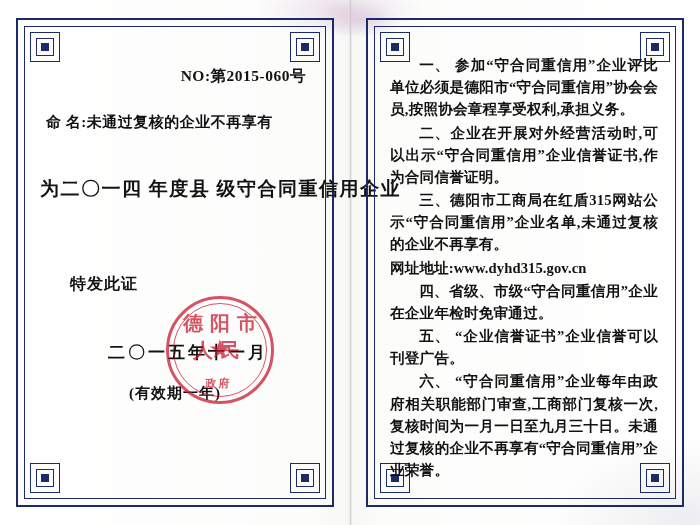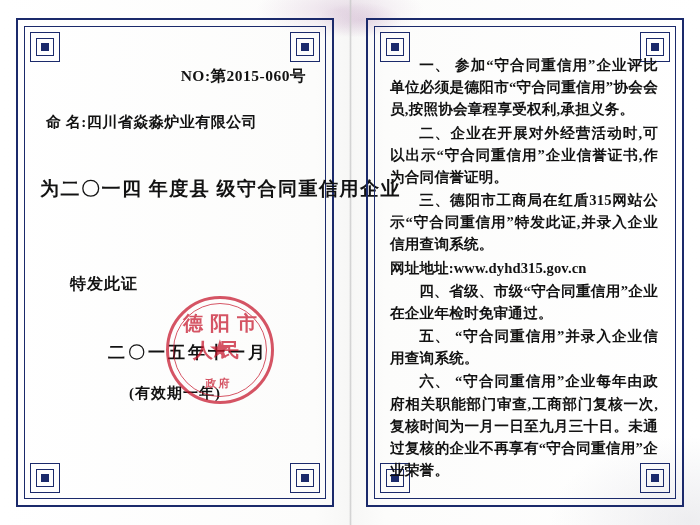--- a/index.html
+++ b/index.html
@@ -238,21 +238,21 @@
         <i class="c"></i>
       </div>
     <div class="corner br">
         <i class="a"></i>
         <i class="b"></i>
         <i class="c"></i>
       </div>
 
     <div class="content">
       <div class="cert-no">NO:第2015-060号</div>
-      <div class="company-line">命 名:四川省焱淼炉业有限公司</div>
+      <div class="company-line">命 名:未通过复核的企业不再享有</div>
       <div class="award-line">为二〇一四 年度县 级守合同重信用企业</div>
       <div class="issue-line">特发此证</div>
       <div class="date-line">二〇一五年十一月</div>
       <div class="validity-line">(有效期一年)</div>
     </div>
 
     <div class="seal">
       <div class="ring"></div>
       <div class="ring2"></div>
       <div class="top-text">德阳市人民</div>
@@ -282,21 +282,21 @@
     <div class="corner br">
         <i class="a"></i>
         <i class="b"></i>
         <i class="c"></i>
       </div>
 
     <div class="content">
       <div class="notice-body">
         <p class="indent">一、 参加“守合同重信用”企业评比单位必须是德阳市“守合同重信用”协会会员,按照协会章程享受权利,承担义务。</p>
         <p class="indent">二、企业在开展对外经营活动时,可以出示“守合同重信用”企业信誉证书,作为合同信誉证明。</p>
-        <p class="indent">三、德阳市工商局在红盾315网站公示“守合同重信用”特发此证,并录入企业信用查询系统。</p>
+        <p class="indent">三、德阳市工商局在红盾315网站公示“守合同重信用”企业名单,未通过复核的企业不再享有。</p>
         <p class="url">网址地址:www.dyhd315.gov.cn</p>
         <p class="indent">四、省级、市级“守合同重信用”企业在企业年检时免审通过。</p>
-        <p class="indent">五、 “守合同重信用”并录入企业信用查询系统。</p>
+        <p class="indent">五、 “企业信誉证书”企业信誉可以刊登广告。</p>
         <p class="indent">六、 “守合同重信用”企业每年由政府相关职能部门审查,工商部门复核一次,复核时间为一月一日至九月三十日。未通过复核的企业不再享有“守合同重信用”企业荣誉。</p>
       </div>
     </div>
   </div>
 </div>
 
 </body></html>

